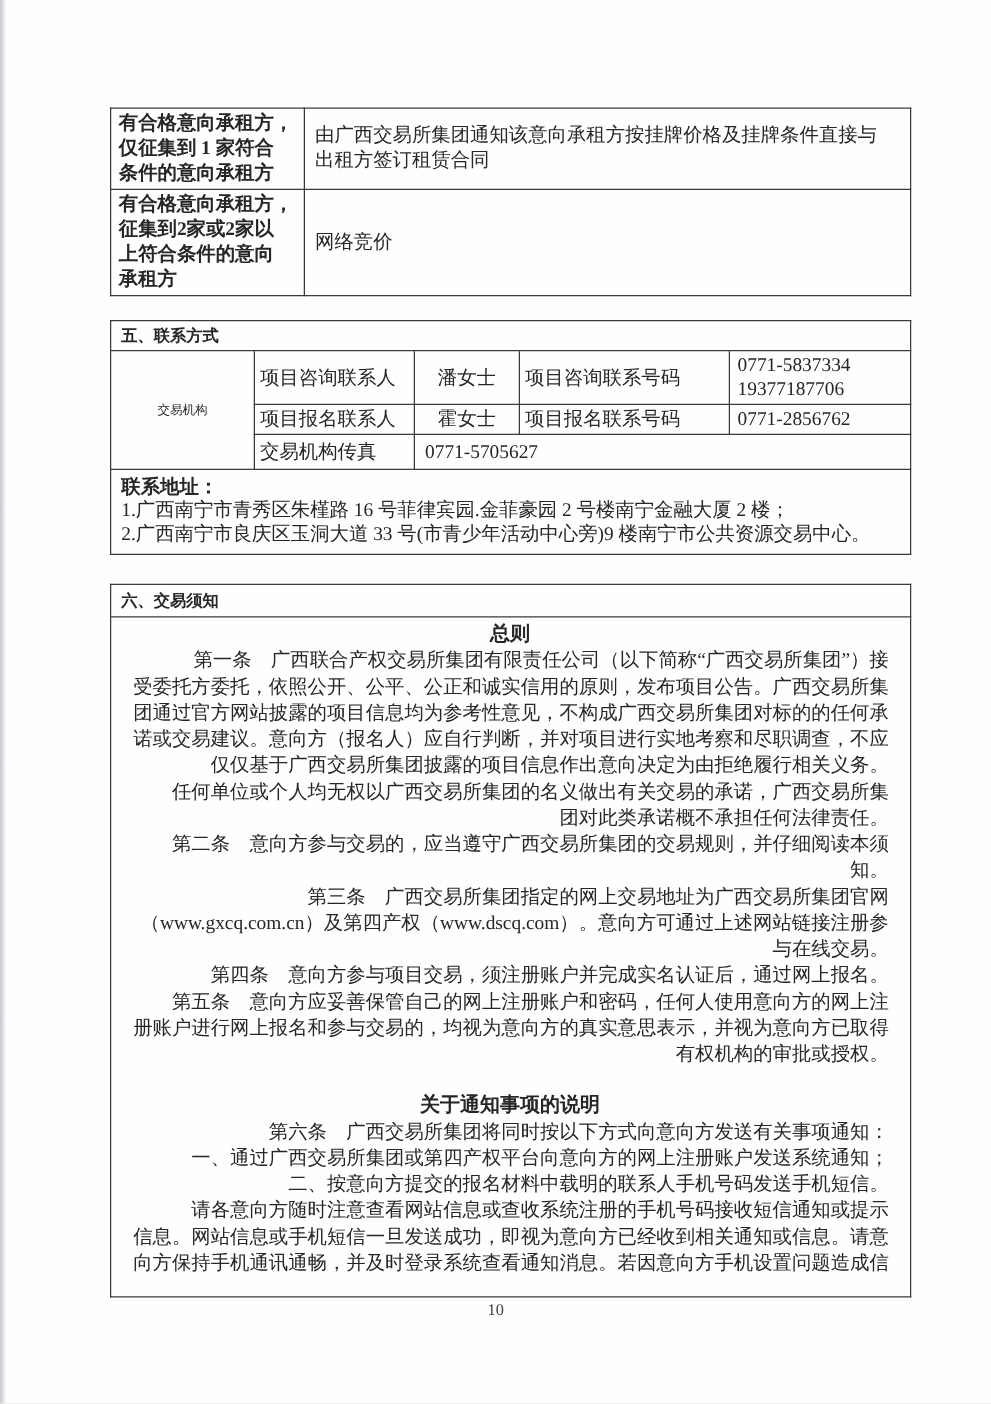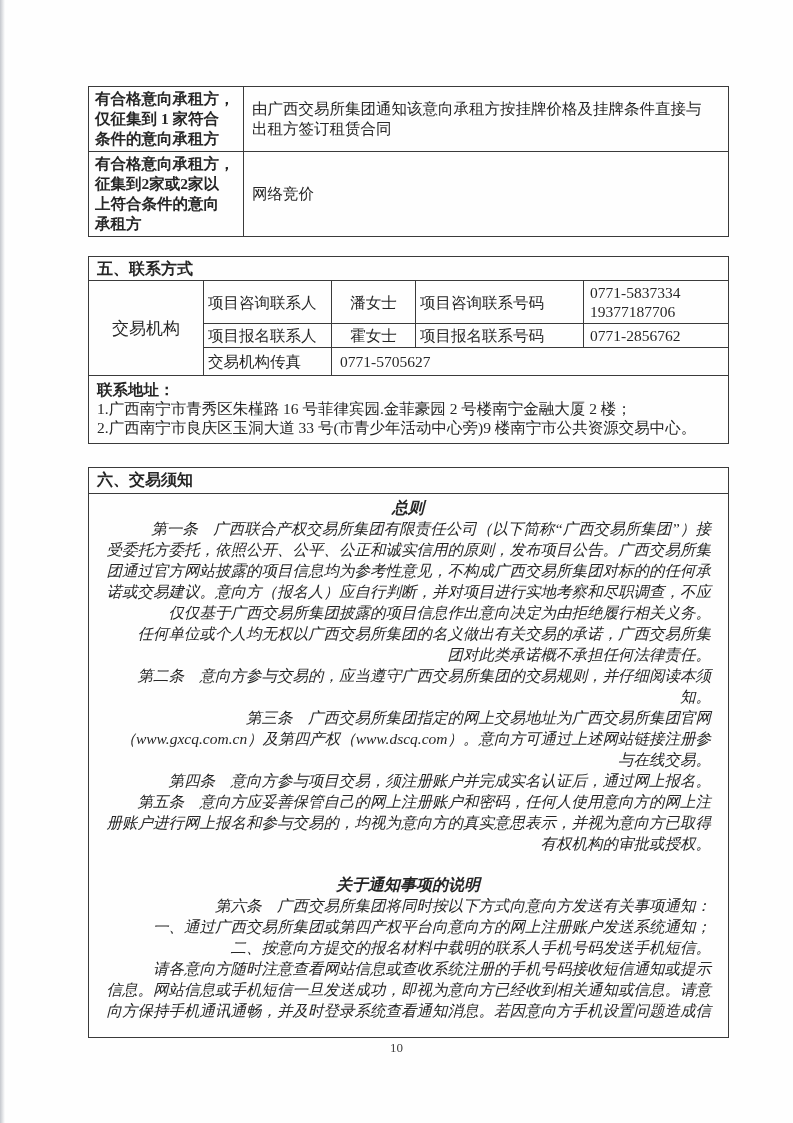--- a/index.html
+++ b/index.html
@@ -31,36 +31,35 @@
   #tbl-qualification { top:86px; }
   #tbl-qualification td { line-height:20px; }
   #tbl-qualification td.cond {
     font-weight:bold; white-space:pre-wrap; padding:2px 6px;
   }
   #tbl-qualification td.meth { white-space:pre-wrap; padding:2px 16px 2px 8px; }
   
   #tbl-contact { top:256px; }
   #tbl-contact td { line-height:19px; }
   .tbl-title {
-    font-weight:bold; font-size:16px; padding:2px 8px !important;
+    font-weight:bold; font-size:13px; padding:2px 8px !important;
   }
-  td.org { text-align:center; font-size:17px; }
+  td.org { text-align:center; font-size:10px; }
   td.c-label { text-align:left; padding:2px 4px !important;margin-top:16px; }
   td.c-name { text-align:center; }
   td.c-phone { padding:2px 6px !important; line-height:17px;margin-top:20px; }
   td.addr-cell { padding:4px 8px 6px 8px !important; vertical-align:top; line-height:21px; }
   .addr-label { font-weight:bold; }
   
   #tbl-notice { top:467px; }
   #tbl-notice td.notice-body {
     vertical-align:top;
     padding:3px 17px 6px 16px;
     line-height:21px;
     font-size:15.5px;
-    font-style:italic;
   }
   .sec-title {
     text-align:center; font-weight:bold; font-size:16px; line-height:21px;
   }
   .sec-title.sec2 { margin-top:20px; }
   .notice-body p {
     margin:0; text-indent:2em; white-space:pre-wrap; text-align:right;
   }
   .page-number {
     position:absolute; top:1040px; left:0; width:100%;

